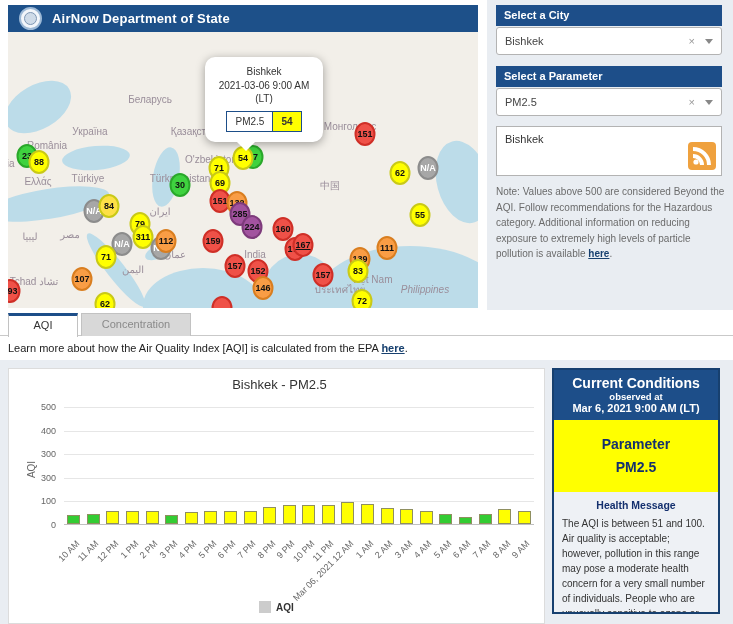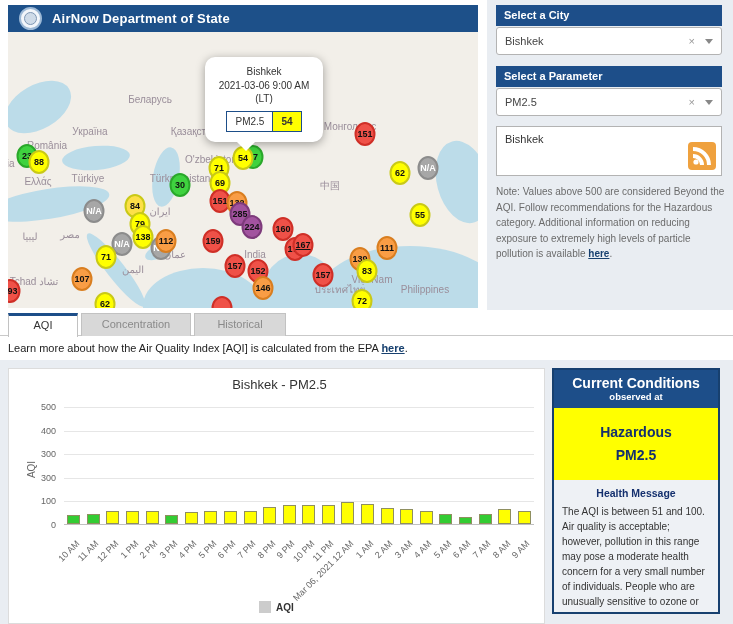--- a/index.html
+++ b/index.html
@@ -130,30 +130,30 @@
         <div class="map-label" style="left: 62px; top: 202px;">مصر</div>
         <div class="map-label" style="left: 22px; top: 204px;">ليبيا</div>
         <div class="map-label" style="left: 167px; top: 222px;">عمان</div>
         <div class="map-label" style="left: 125px; top: 237px;">اليمن</div>
         <div class="map-label" style="left: 26px; top: 249px;">Tchad تشاد</div>
         <div class="map-label" style="left: 247px; top: 222px;">India</div>
         <div class="map-label" style="left: 322px; top: 154px;">中国</div>
         <div class="map-label" style="left: 342px; top: 94px;">Монгол улс</div>
         <div class="map-label" style="left: 364px; top: 247px;">Việt Nam</div>
         <div class="map-label" style="left: 332px; top: 257px;">ประเทศไทย</div>
-        <div class="map-label" style="left: 417px; top: 257px;">Philippines</div>
+        <div class="map-label" style="left: 417px; top: 257px; font-style: italic;">Philippines</div>
       </div>
     <div id="map-markers">
         <div class="marker" style="left: 19px; top: 124px; background: rgb(63, 210, 63); border-color: rgb(42, 168, 42); color: rgb(17, 17, 17);">23</div>
         <div class="marker" style="left: 31px; top: 130px; background: rgb(255, 255, 0); border-color: rgb(201, 201, 23); color: rgb(17, 17, 17);">88</div>
         <div class="marker" style="left: 86px; top: 179px; background: rgb(167, 167, 167); border-color: rgb(140, 140, 140); color: rgb(255, 255, 255);">N/A</div>
-        <div class="marker" style="left: 127px; top: 174px; background: #fde047; border-color: rgb(201, 201, 23); color: rgb(17, 17, 17);">84</div>
+        <div class="marker" style="left: 101px; top: 174px; background: #fde047; border-color: rgb(201, 201, 23); color: rgb(17, 17, 17);">84</div>
         <div class="marker" style="left: 132px; top: 192px; background: rgb(255, 255, 0); border-color: rgb(201, 201, 23); color: rgb(17, 17, 17);">79</div>
         <div class="marker" style="left: 114px; top: 212px; background: rgb(167, 167, 167); border-color: rgb(140, 140, 140); color: rgb(255, 255, 255);">N/A</div>
-        <div class="marker" style="left: 135px; top: 205px; background: rgb(255, 255, 0); border-color: rgb(201, 201, 23); color: rgb(17, 17, 17);">138</div>
+        <div class="marker" style="left: 135px; top: 205px; background: rgb(255, 255, 0); border-color: rgb(201, 201, 23); color: rgb(17, 17, 17);">311</div>
         <div class="marker" style="left: 153px; top: 216px; background: rgb(167, 167, 167); border-color: rgb(140, 140, 140); color: rgb(255, 255, 255);">N/A</div>
         <div class="marker" style="left: 158px; top: 209px; background: rgb(249, 157, 69); border-color: rgb(217, 126, 32); color: rgb(17, 17, 17);">112</div>
         <div class="marker" style="left: 98px; top: 225px; background: rgb(255, 255, 0); border-color: rgb(201, 201, 23); color: rgb(17, 17, 17);">71</div>
         <div class="marker" style="left: 74px; top: 247px; background: rgb(249, 157, 69); border-color: rgb(217, 126, 32); color: rgb(17, 17, 17);">107</div>
         <div class="marker" style="left: 2px; top: 259px; background: rgb(239, 81, 72); border-color: rgb(207, 47, 39); color: rgb(17, 17, 17);">193</div>
         <div class="marker" style="left: 97px; top: 272px; background: rgb(255, 255, 0); border-color: rgb(201, 201, 23); color: rgb(17, 17, 17);">62</div>
         <div class="marker" style="left: 172px; top: 153px; background: rgb(63, 210, 63); border-color: rgb(42, 168, 42); color: rgb(17, 17, 17);">30</div>
         <div class="marker" style="left: 211px; top: 136px; background: rgb(255, 255, 0); border-color: rgb(201, 201, 23); color: rgb(17, 17, 17);">71</div>
         <div class="marker" style="left: 212px; top: 151px; background: rgb(255, 255, 0); border-color: rgb(201, 201, 23); color: rgb(17, 17, 17);">69</div>
         <div class="marker" style="left: 245px; top: 125px; background: rgb(63, 210, 63); border-color: rgb(42, 168, 42); color: rgb(17, 17, 17);">27</div>
@@ -169,21 +169,21 @@
         <div class="marker" style="left: 227px; top: 234px; background: rgb(239, 81, 72); border-color: rgb(207, 47, 39); color: rgb(17, 17, 17);">157</div>
         <div class="marker" style="left: 250px; top: 239px; background: rgb(239, 81, 72); border-color: rgb(207, 47, 39); color: rgb(17, 17, 17);">152</div>
         <div class="marker" style="left: 255px; top: 256px; background: rgb(249, 157, 69); border-color: rgb(217, 126, 32); color: rgb(17, 17, 17);">146</div>
         <div class="marker" style="left: 214px; top: 276px; background: rgb(239, 81, 72); border-color: rgb(207, 47, 39); color: rgb(17, 17, 17);"></div>
         <div class="marker" style="left: 357px; top: 102px; background: rgb(239, 81, 72); border-color: rgb(207, 47, 39); color: rgb(17, 17, 17);">151</div>
         <div class="marker" style="left: 420px; top: 136px; background: rgb(167, 167, 167); border-color: rgb(140, 140, 140); color: rgb(255, 255, 255);">N/A</div>
         <div class="marker" style="left: 392px; top: 141px; background: rgb(255, 255, 0); border-color: rgb(201, 201, 23); color: rgb(17, 17, 17);">62</div>
         <div class="marker" style="left: 412px; top: 183px; background: rgb(255, 255, 0); border-color: rgb(201, 201, 23); color: rgb(17, 17, 17);">55</div>
         <div class="marker" style="left: 379px; top: 216px; background: rgb(249, 157, 69); border-color: rgb(217, 126, 32); color: rgb(17, 17, 17);">111</div>
         <div class="marker" style="left: 352px; top: 227px; background: rgb(249, 157, 69); border-color: rgb(217, 126, 32); color: rgb(17, 17, 17);">139</div>
-        <div class="marker" style="left: 359px; top: 239px; background: rgb(255, 255, 0); border-color: rgb(201, 201, 23); color: rgb(17, 17, 17);">83</div>
+        <div class="marker" style="left: 350px; top: 239px; background: rgb(255, 255, 0); border-color: rgb(201, 201, 23); color: rgb(17, 17, 17);">83</div>
         <div class="marker" style="left: 315px; top: 243px; background: rgb(239, 81, 72); border-color: rgb(207, 47, 39); color: rgb(17, 17, 17);">157</div>
         <div class="marker" style="left: 354px; top: 269px; background: rgb(255, 255, 0); border-color: rgb(201, 201, 23); color: rgb(17, 17, 17);">72</div>
       </div>
 
     <div class="popup">
       <div>Bishkek</div>
       <div>2021-03-06 9:00 AM</div>
       <div>(LT)</div>
       <table>
         <tbody>
@@ -221,21 +221,20 @@
     </span>
   </div>
 
   <div class="note">
     <span>Note: Values above 500 are considered Beyond the AQI. Follow recommendations for the Hazardous category. Additional information on reducing exposure to extremely high levels of particle pollution is available </span><a>here</a><span>.</span>
   </div>
 
   <div class="tabs">
     <div class="tab active" style="left:8px; width:70px;">AQI</div>
     <div class="tab" style="left:81px; width:110px;">Concentration</div>
-    <div class="tab" style="left:194px; width:92px;">Historical</div>
   </div>
   <div class="learn">
     <span>Learn more about how the Air Quality Index [AQI] is calculated from the EPA </span><a>here</a><span>.</span>
   </div>
 
   <div class="chart-panel">
     <div class="chart-title">Bishkek - PM2.5</div>
     <div class="ylab">AQI</div>
     <div class="chart-plot" id="chart-plot">
         <div class="gridline" style="top: 94.4px;"></div>
@@ -305,23 +304,24 @@
     <div class="legend">
       <span class="legend-box"></span>
       <span class="legend-label">AQI</span>
     </div>
   </div>
 
   <div class="cond">
     <div class="cond-header">
       <div class="cond-title">Current Conditions</div>
       <div class="cond-sub">observed at</div>
+      <div class="cond-date">Mar 6, 2021 9:00 AM (LT)</div>
     </div>
     <div class="cond-aqi">
-      <div>Hazardous</div>
+      <div>Parameter</div>
       <div>PM2.5</div>
     </div>
     <div class="cond-health">
       <div class="health-title">Health Message</div>
       <div class="health-text">The AQI is between 51 and 100. Air quality is acceptable; however, pollution in this range may pose a moderate health concern for a very small number of individuals. People who are unusually sensitive to ozone or particle pollution may experience respiratory symptoms.</div>
     </div>
   </div>
 </div>
 
 </body></html>

